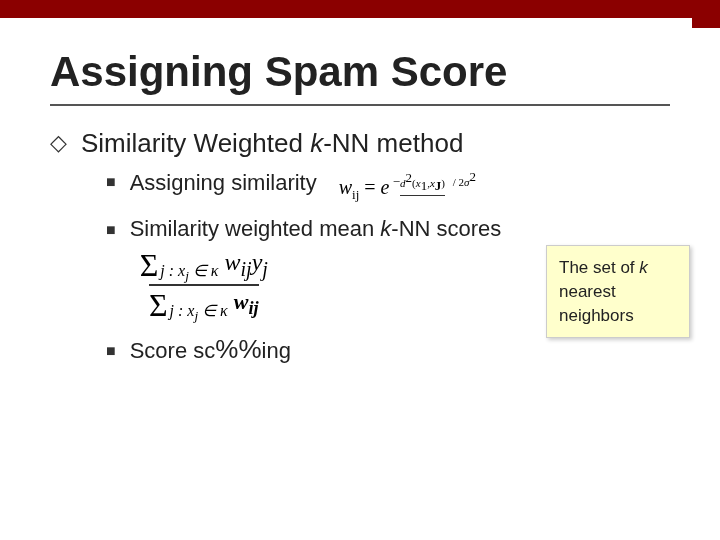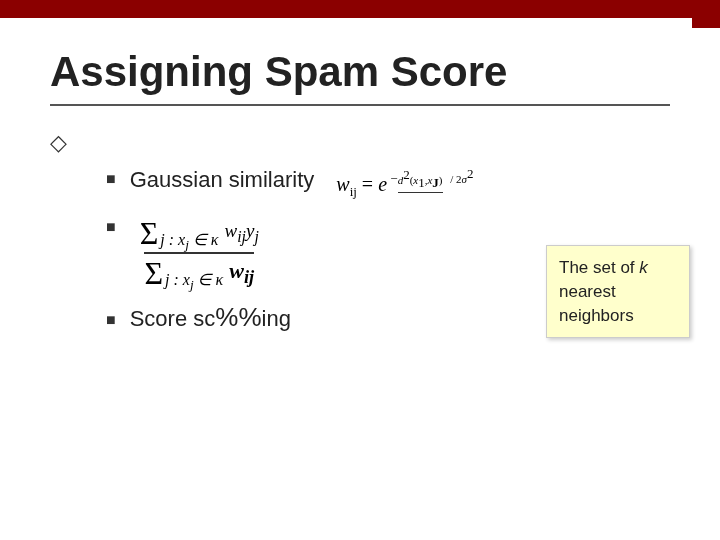--- a/index.html
+++ b/index.html
@@ -202,49 +202,55 @@
 
 <div class="corner-square"></div>
 
 <div class="main-content">
 
   <div class="page-title">Assigning Spam Score</div>
   <hr class="title-rule">
 
   <div class="bullet-section">
     <span class="bullet-outer">◇</span>
+    <span class="section-title">
+      Similarity Weighted <em>k</em>-NN method
+    </span>
   </div>
 
   <div class="sub-items">
 
     <div class="sub-item">
       <span class="sub-bullet">■</span>
       <div>
-        <span class="sub-text">Gaussian similarity</span>
+        <span class="sub-text">Assigning similarity</span>
         
         <span class="gaussian-formula">
           &nbsp;&nbsp;<em>w</em><sub>ij</sub> = <em>e</em><sup>&nbsp;−<span style="font-size:11px; border-bottom:1px solid #333; display:inline-block; padding-bottom:1px;"><em>d</em><sup>2</sup>(<em>x</em><sub>1</sub>,<em>x</em><sub><strong>J</strong></sub>)</span></sup>
           <sup style="font-size:11px;">&nbsp;/&nbsp;2<em>σ</em><sup>2</sup></sup>
         </span>
       </div>
     </div>
 
     <div class="sub-item" style="align-items:flex-start;">
       <span class="sub-bullet" style="margin-top:6px;">■</span>
       <div>
+        <span class="sub-text">
+          Similarity weighted mean <em>k</em>-NN scores
+        </span>
         
         <div class="math-block">
           <div class="big-fraction">
 
             <div class="numer">
               <span class="sum-sym">Σ</span>
               <span class="subscript-text">
                 <em>j</em> : <em>x</em><sub><em>j</em></sub> ∈ κ
               </span>
-              <span style="font-size:19px; font-style:italic; margin-left:6px;">
+              <span style="font-size:24px; font-style:italic; margin-left:6px;">
                 <em>w</em><sub>ij</sub><em>y</em><sub>j</sub>
               </span>
             </div>
 
             <div class="denom">
               <span class="sum-sym">Σ</span>
               <span class="subscript-text">
                 <em>j</em> : <em>x</em><sub><em>j</em></sub> ∈ κ
               </span>
               <span style="font-size:22px; font-style:italic; margin-left:6px;font-weight:bold;">

